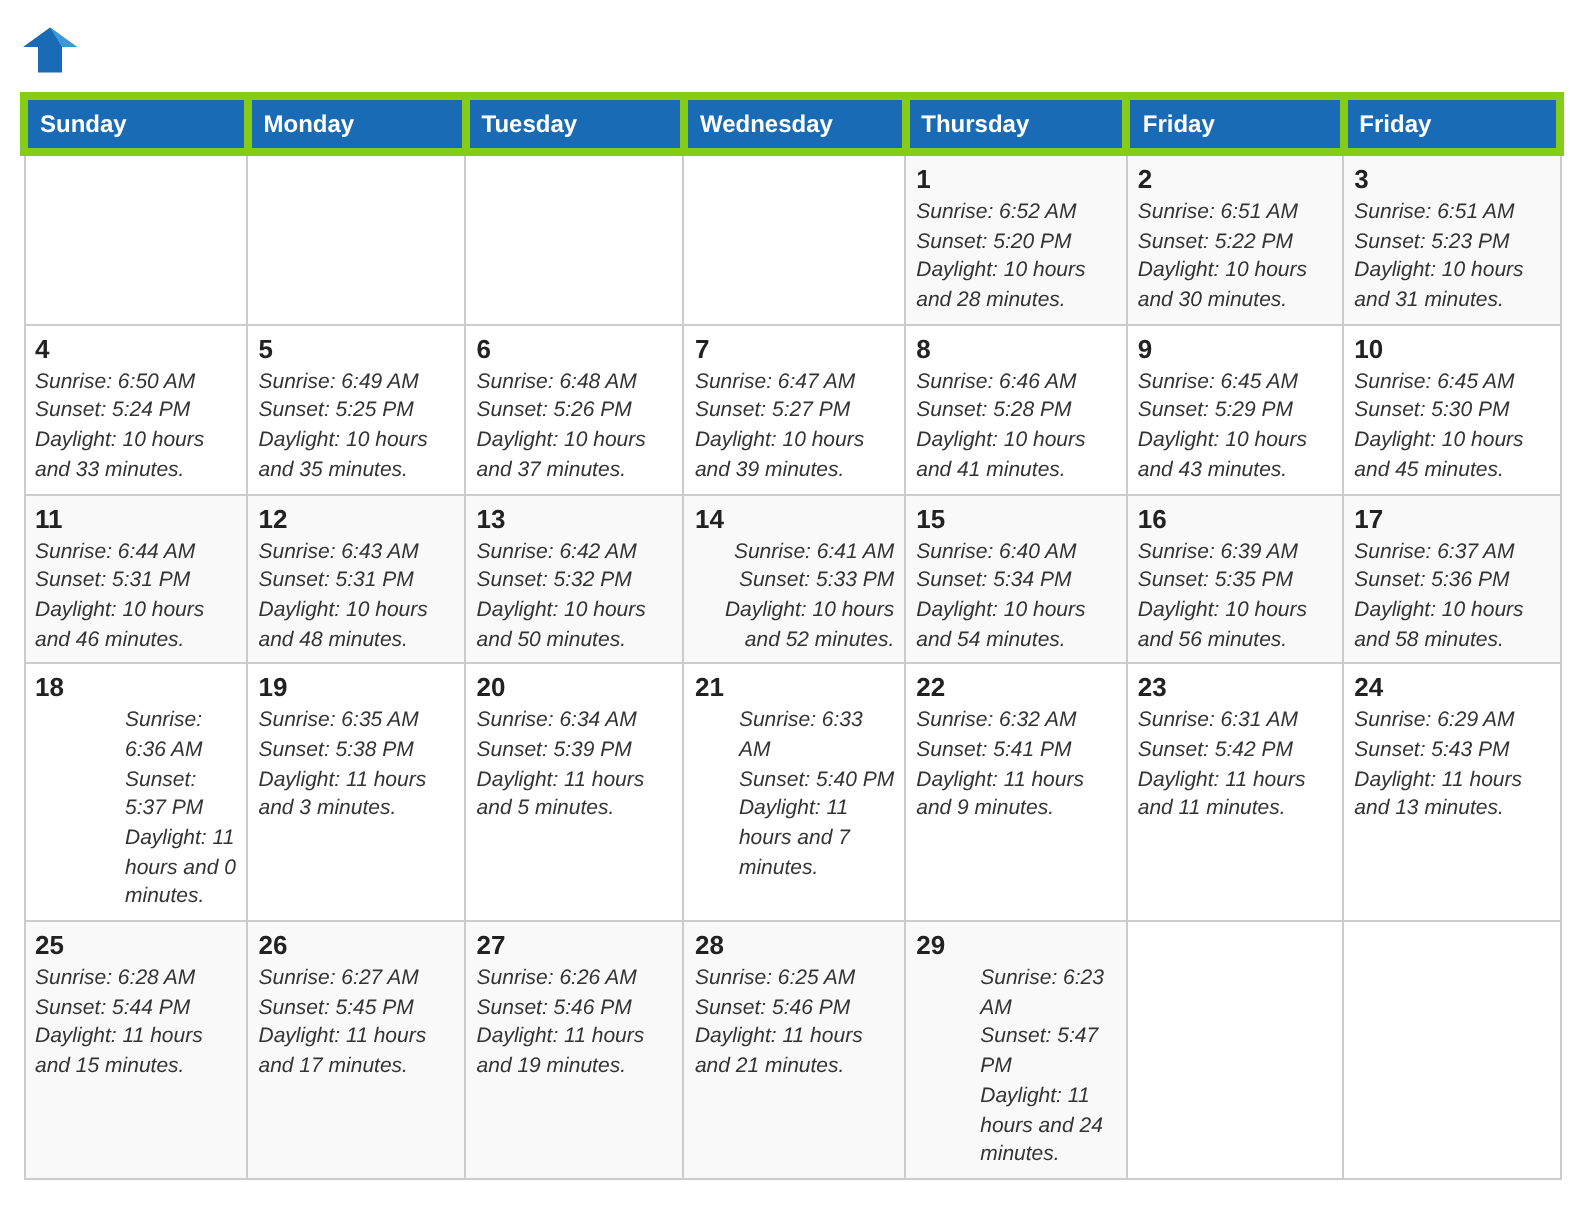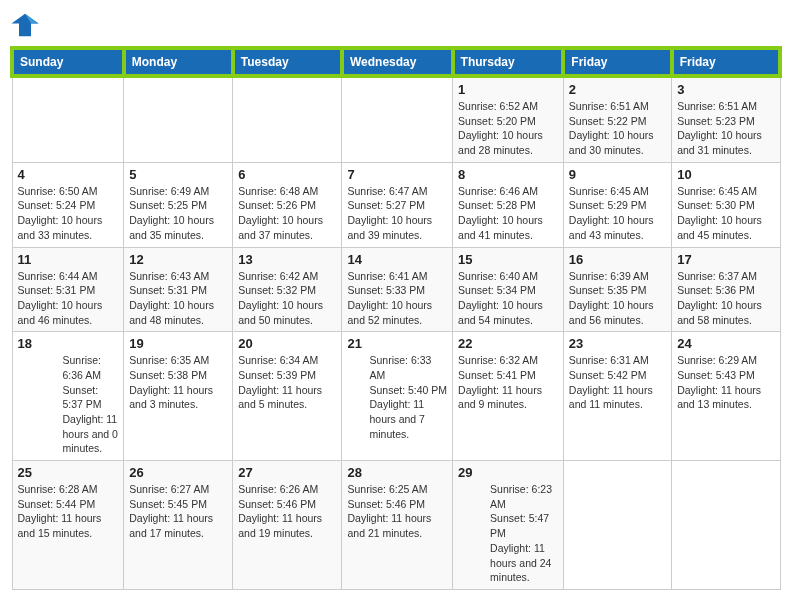--- a/index.html
+++ b/index.html
@@ -73,20 +73,21 @@
       font-weight: bold;
       font-size: 13px;
       color: #222;
       display: block;
       margin-bottom: 2px;
     }
     .day-info {
       color: #333;
       font-size: 10.5px;
       line-height: 1.4;
+      font-style: italic;
     }
     .empty-cell {
       background: #fff !important;
     }
   </style>
 </head>
 <body>
 
 <div class="header">
   <div class="logo">
@@ -200,21 +201,21 @@
 Daylight: 10 hours and 48 minutes.</div>
         </td>
         <td>
           <span class="day-num">13</span>
           <div class="day-info" style="white-space: pre-line;">Sunrise: 6:42 AM
 Sunset: 5:32 PM
 Daylight: 10 hours and 50 minutes.</div>
         </td>
         <td>
           <span class="day-num">14</span>
-          <div class="day-info" style="white-space: pre-line;">Sunrise: 6:41 AM
+          <div class="day-info" style="white-space: pre-line; text-align: right;">Sunrise: 6:41 AM
 Sunset: 5:33 PM
 Daylight: 10 hours and 52 minutes.</div>
         </td>
         <td>
           <span class="day-num">15</span>
           <div class="day-info" style="white-space: pre-line;">Sunrise: 6:40 AM
 Sunset: 5:34 PM
 Daylight: 10 hours and 54 minutes.</div>
         </td>
         <td>

